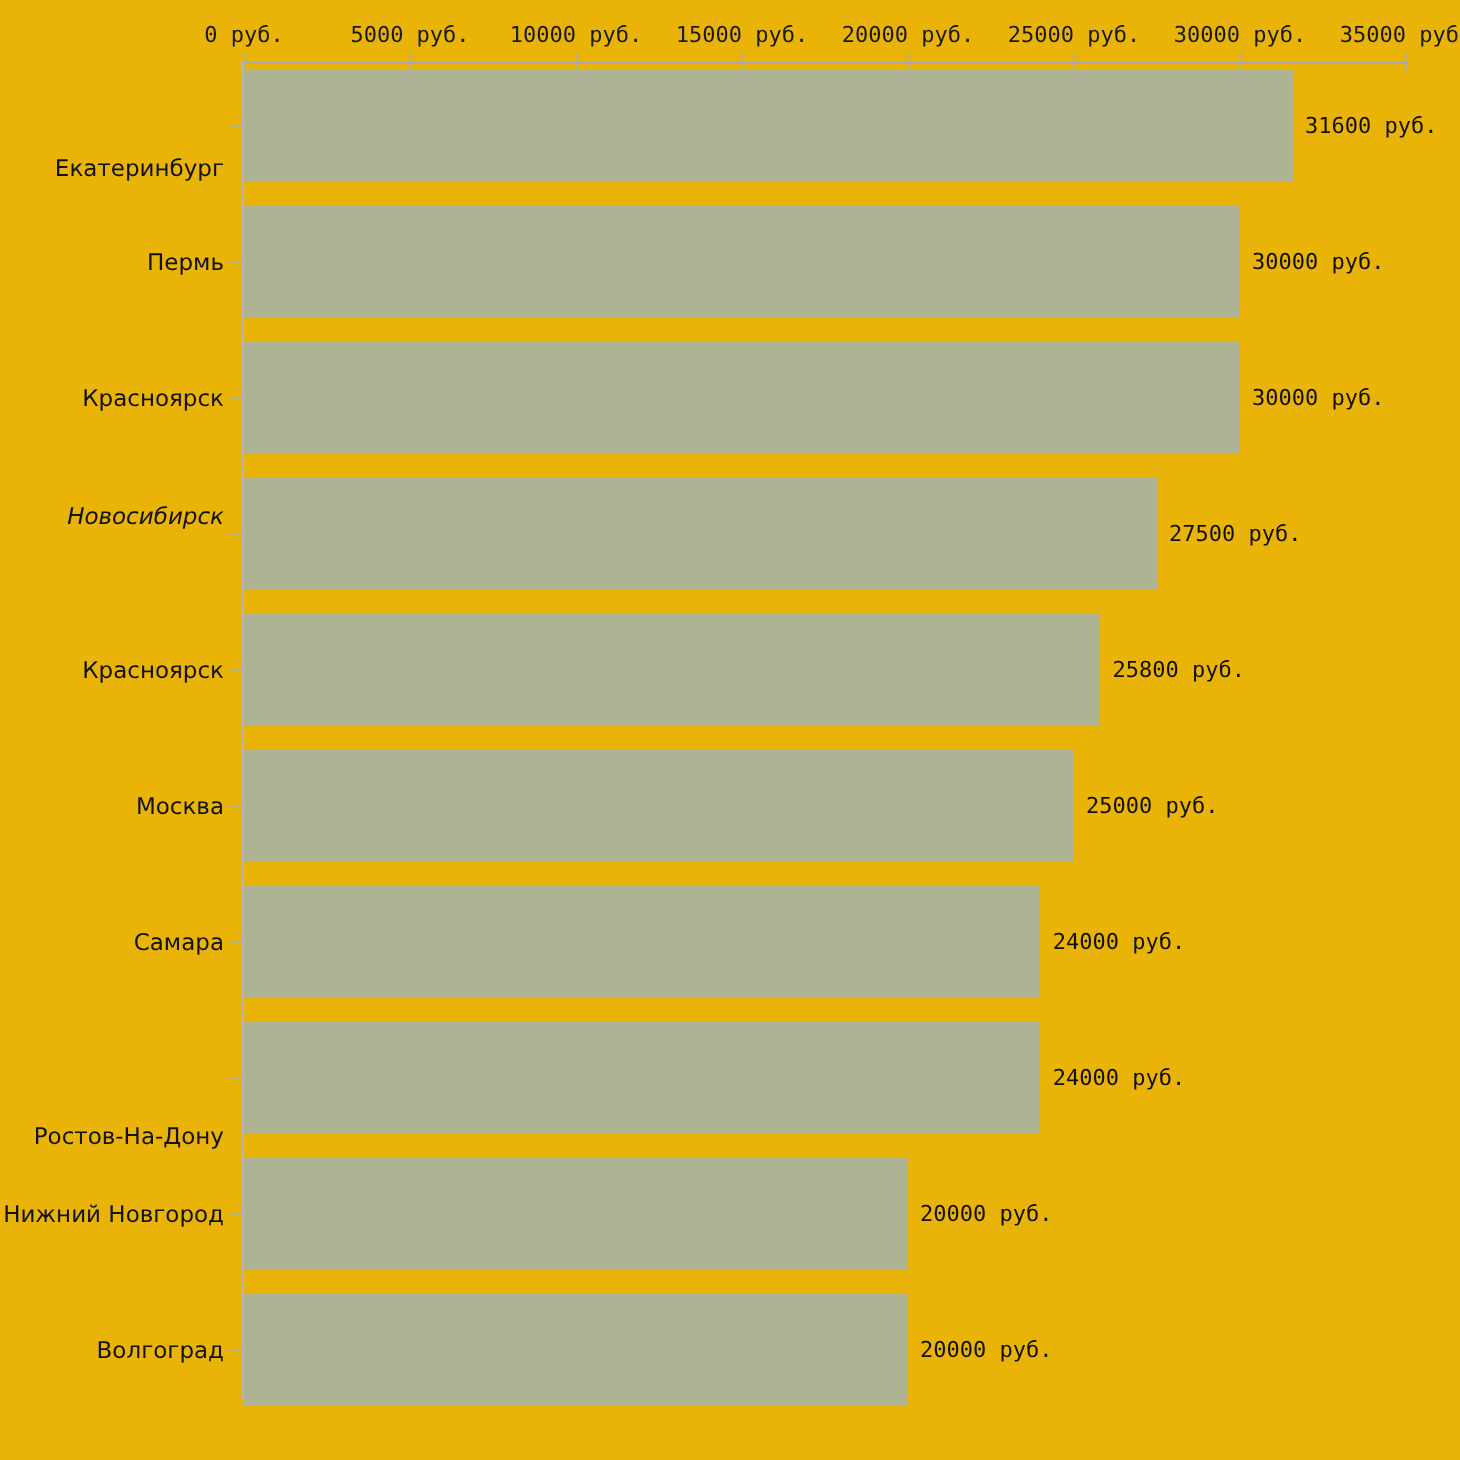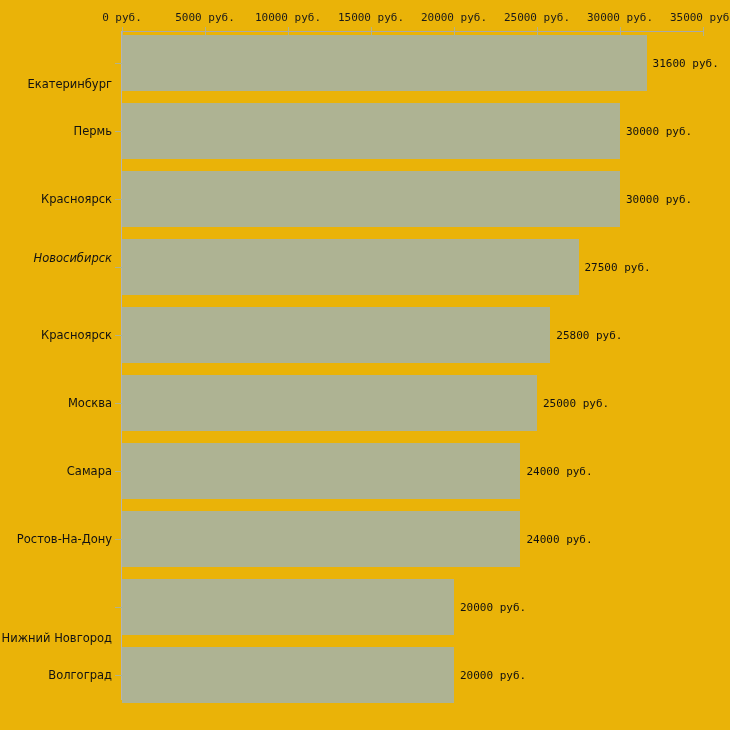--- a/index.html
+++ b/index.html
@@ -146,22 +146,22 @@
       <div class="y-tick" style="top: 675px;"></div>
     </div>
   <div id="cat-labels">
       <div class="cat-label" style="top: 48px; margin-top: 36px;">Екатеринбург</div>
       <div class="cat-label" style="top: 131px;">Пермь</div>
       <div class="cat-label" style="top: 199px;">Красноярск</div>
       <div class="cat-label" style="top: 258px; font-style: italic;">Новосибирск</div>
       <div class="cat-label" style="top: 335px;">Красноярск</div>
       <div class="cat-label" style="top: 403px;">Москва</div>
       <div class="cat-label" style="top: 471px;">Самара</div>
-      <div class="cat-label" style="top: 539px;">Ростов-На-Дону</div>
-      <div class="cat-label" style="top: 607px; margin-top: 31px;">Нижний Новгород</div>
+      <div class="cat-label" style="top: 568px;">Ростов-На-Дону</div>
+      <div class="cat-label" style="top: 607px;">Нижний Новгород</div>
       <div class="cat-label" style="top: 675px;">Волгоград</div>
     </div>
 
   <div id="bars">
       <div class="bar" title="Екатеринбург: 31600 руб." style="top: 35px; height: 56px; width: 524.56px; background: rgb(174, 179, 147);"></div>
       <div class="bar-value" style="left: 652.56px; top: 63px;">31600 руб.</div>
       <div class="bar" title="Пермь: 30000 руб." style="top: 103px; height: 56px; width: 498px; background: rgb(174, 179, 147);"></div>
       <div class="bar-value" style="left: 626px; top: 131px;">30000 руб.</div>
       <div class="bar" title="Красноярск: 30000 руб." style="top: 171px; height: 56px; width: 498px; background: rgb(174, 179, 147);"></div>
       <div class="bar-value" style="left: 626px; top: 199px;">30000 руб.</div>

